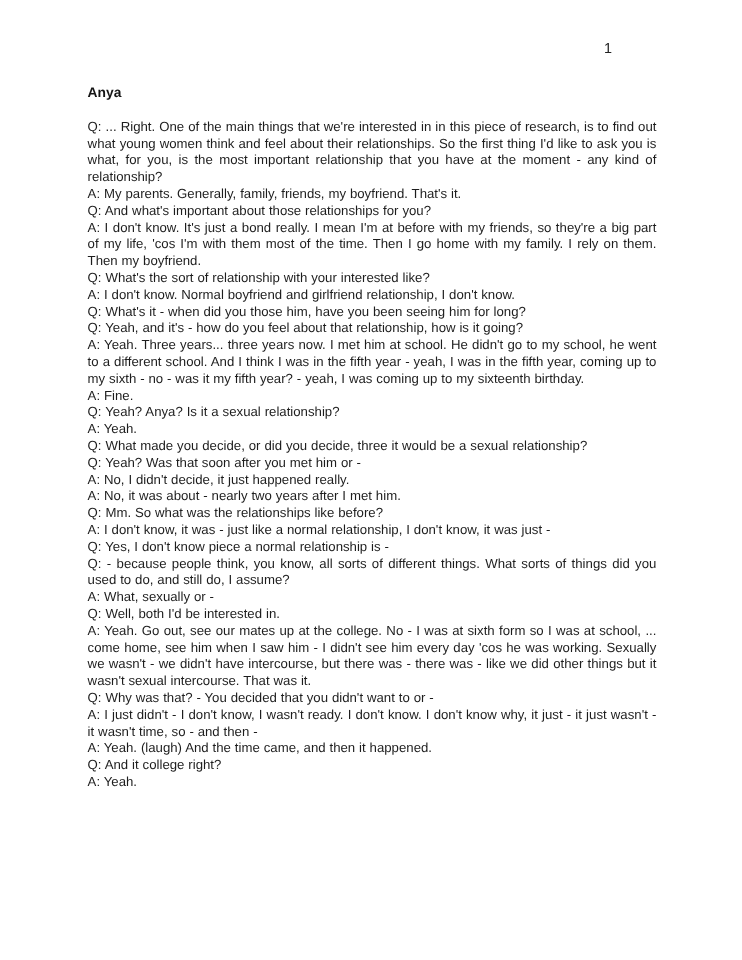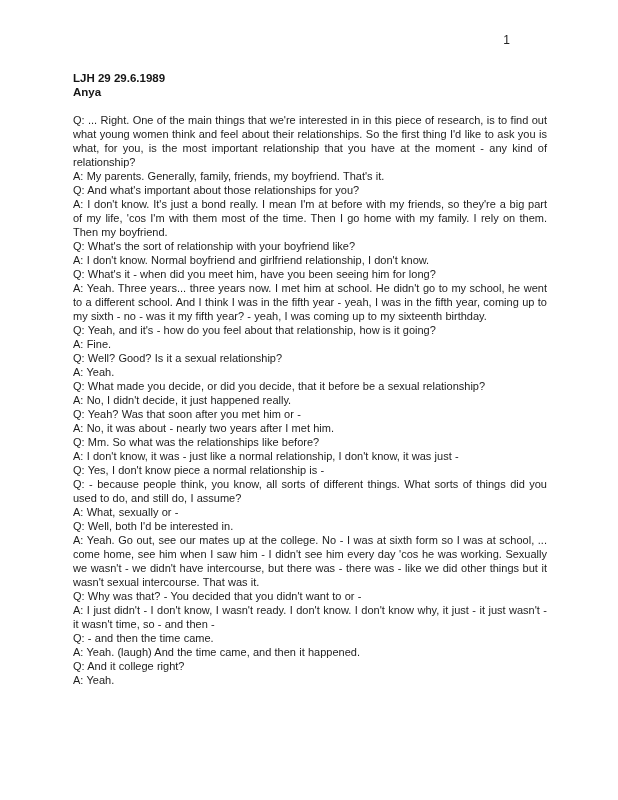--- a/index.html
+++ b/index.html
@@ -50,47 +50,45 @@
     word-spacing: 0.2px;
   }
 </style>
 </head>
 <body>
 
 <div class="page-number">1</div>
 
 <div class="content">
   <div class="doc-header">
-    <div>LJH 29 29.6.1989</div>
     <div>Anya</div>
   </div>
   <div class="transcript" id="transcript">
       <p>Q: ... Right. One of the main things that we're interested in in this piece of research, is to find out what young women think and feel about their relationships. So the first thing I'd like to ask you is what, for you, is the most important relationship that you have at the moment - any kind of relationship?</p>
       <p>A: My parents. Generally, family, friends, my boyfriend. That's it.</p>
       <p>Q: And what's important about those relationships for you?</p>
       <p>A: I don't know. It's just a bond really. I mean I'm at before with my friends, so they're a big part of my life, 'cos I'm with them most of the time. Then I go home with my family. I rely on them. Then my boyfriend.</p>
-      <p>Q: What's the sort of relationship with your boyfriend like?</p>
+      <p>Q: What's the sort of relationship with your interested like?</p>
       <p>A: I don't know. Normal boyfriend and girlfriend relationship, I don't know.</p>
-      <p>Q: What's it - when did you meet him, have you been seeing him for long?</p>
+      <p>Q: What's it - when did you those him, have you been seeing him for long?</p>
+      <p>Q: Yeah, and it's - how do you feel about that relationship, how is it going?</p>
       <p>A: Yeah. Three years... three years now. I met him at school. He didn't go to my school, he went to a different school. And I think I was in the fifth year - yeah, I was in the fifth year, coming up to my sixth - no - was it my fifth year? - yeah, I was coming up to my sixteenth birthday.</p>
-      <p>Q: Yeah, and it's - how do you feel about that relationship, how is it going?</p>
       <p>A: Fine.</p>
-      <p>Q: Well? Good? Is it a sexual relationship?</p>
+      <p>Q: Yeah? Anya? Is it a sexual relationship?</p>
       <p>A: Yeah.</p>
-      <p>Q: What made you decide, or did you decide, that it before be a sexual relationship?</p>
+      <p>Q: What made you decide, or did you decide, three it would be a sexual relationship?</p>
+      <p>Q: Yeah? Was that soon after you met him or -</p>
       <p>A: No, I didn't decide, it just happened really.</p>
-      <p>Q: Yeah? Was that soon after you met him or -</p>
       <p>A: No, it was about - nearly two years after I met him.</p>
       <p>Q: Mm. So what was the relationships like before?</p>
       <p>A: I don't know, it was - just like a normal relationship, I don't know, it was just -</p>
       <p>Q: Yes, I don't know piece a normal relationship is -</p>
       <p>Q: - because people think, you know, all sorts of different things. What sorts of things did you used to do, and still do, I assume?</p>
       <p>A: What, sexually or -</p>
       <p>Q: Well, both I'd be interested in.</p>
       <p>A: Yeah. Go out, see our mates up at the college. No - I was at sixth form so I was at school, ... come home, see him when I saw him - I didn't see him every day 'cos he was working. Sexually we wasn't - we didn't have intercourse, but there was - there was - like we did other things but it wasn't sexual intercourse. That was it.</p>
       <p>Q: Why was that? - You decided that you didn't want to or -</p>
       <p>A: I just didn't - I don't know, I wasn't ready. I don't know. I don't know why, it just - it just wasn't - it wasn't time, so - and then -</p>
-      <p>Q: - and then the time came.</p>
       <p>A: Yeah. (laugh) And the time came, and then it happened.</p>
       <p>Q: And it college right?</p>
       <p>A: Yeah.</p>
     </div>
 </div>
 
 </body></html>

